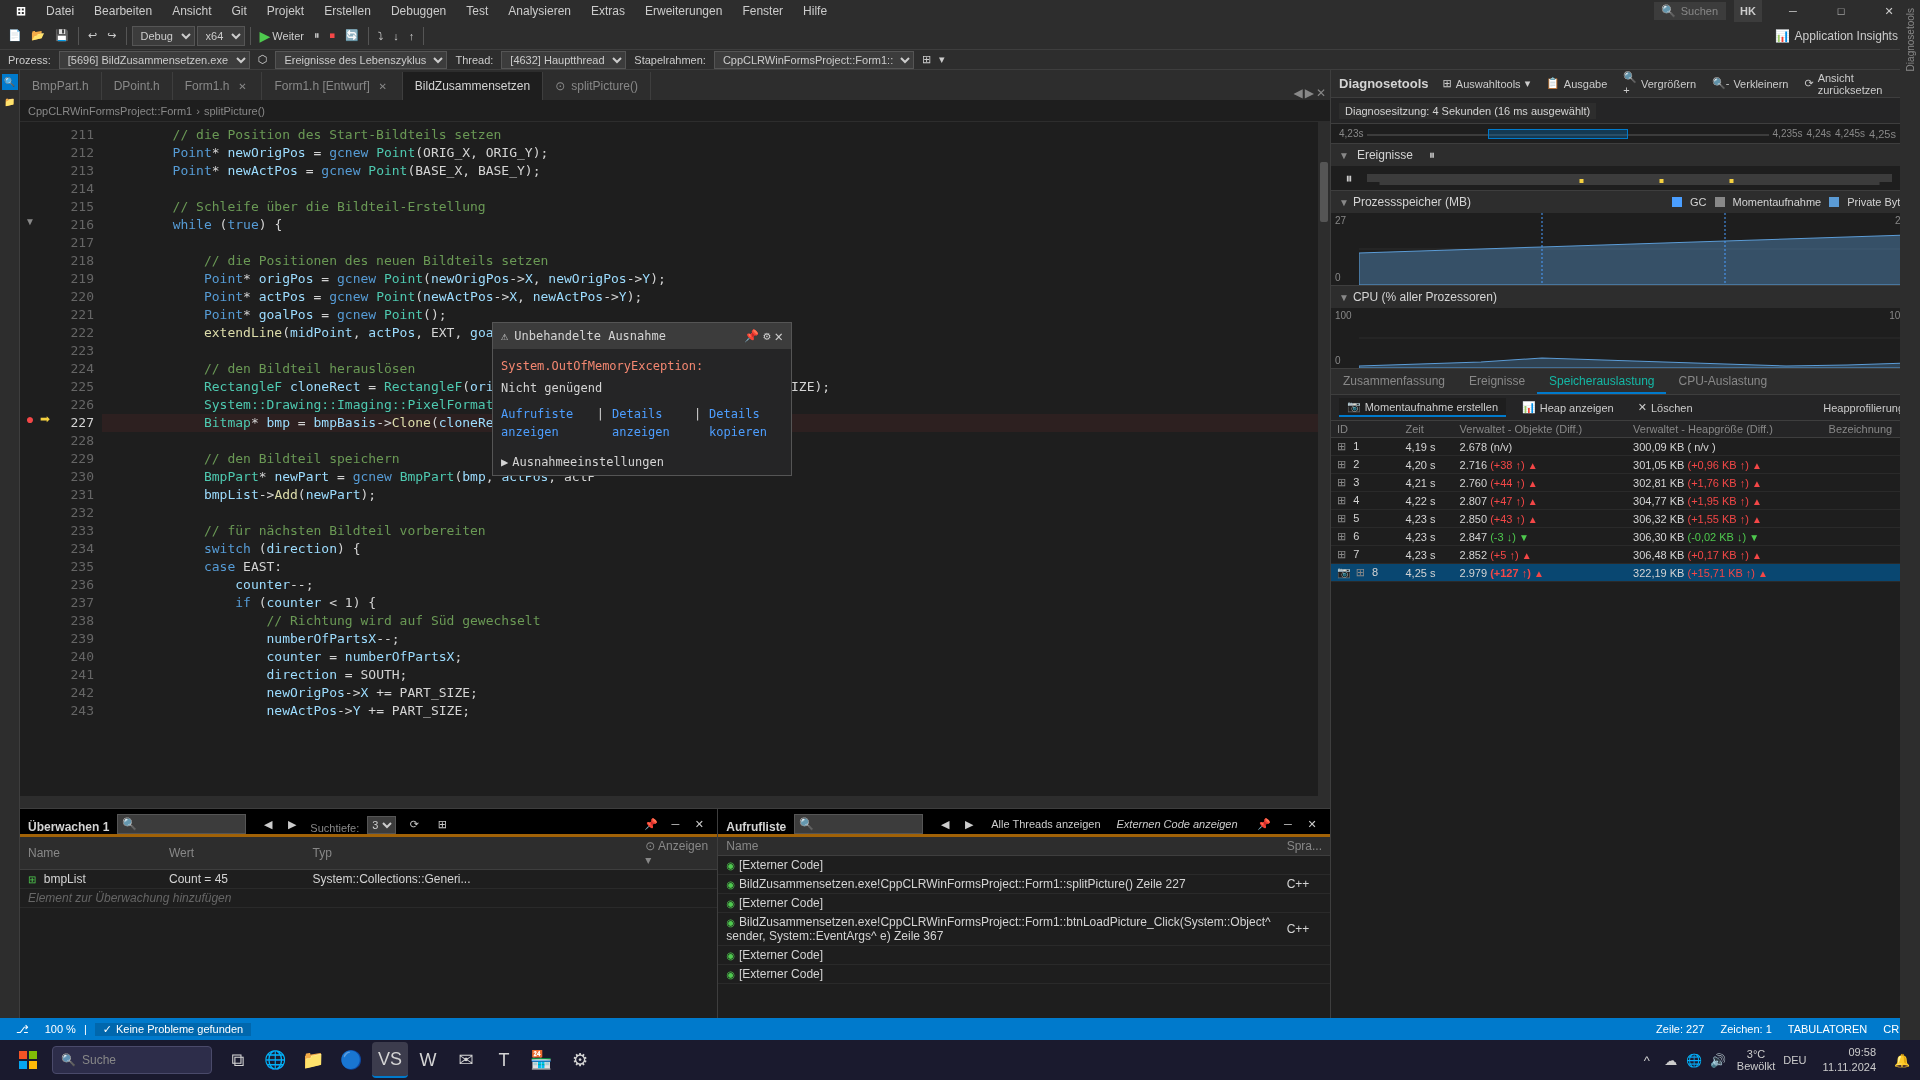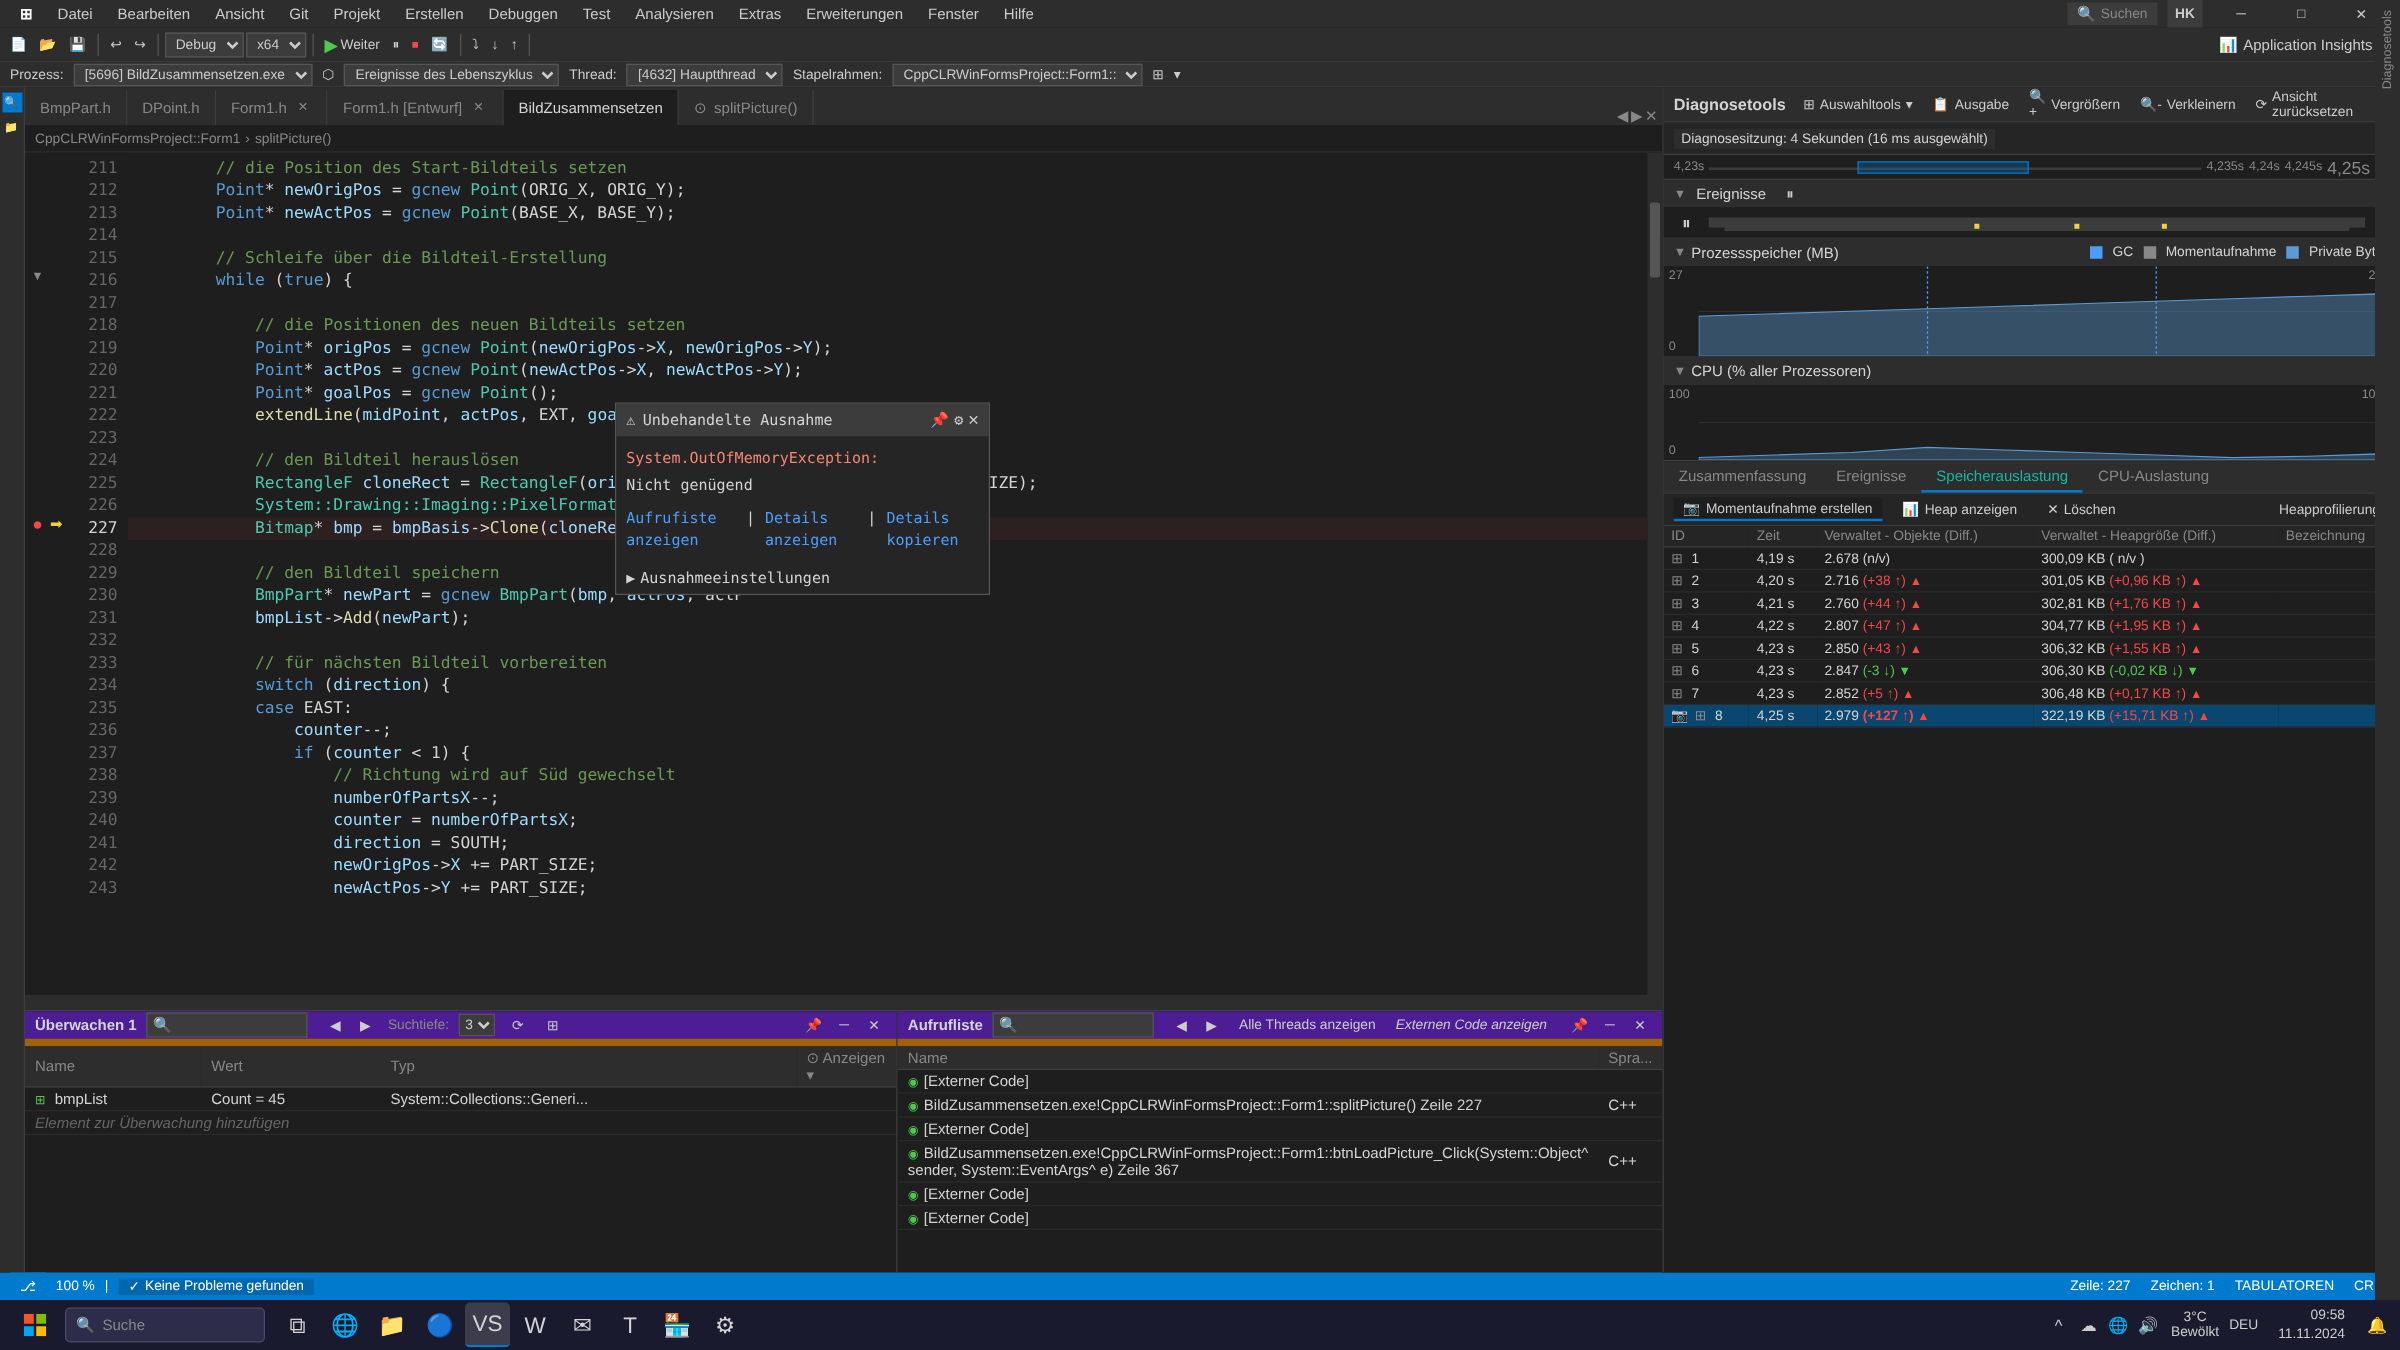--- a/index.html
+++ b/index.html
@@ -313,28 +313,28 @@
       display: flex;
       flex-direction: column;
     }
     .call-stack-panel {
       flex: 1;
       display: flex;
       flex-direction: column;
     }
     .panel-header {
       height: 28px;
-      background: #4c1d95;
-      display: flex;
-      align-items: center;
+      background: #000000;
+      display: flex;
+      align-items: flex-end;
       padding: 0 8px;
       gap: 8px;
       font-size: 12px;
       color: #ccc;
-      border-bottom: 6px solid #a16207;
+      border-bottom: 3px solid #a16207;
     }
     .panel-title { font-weight: bold; color: #d4d4d4; }
     .panel-toolbar {
       display: flex;
       align-items: center;
       gap: 4px;
       margin-left: auto;
     }
     .panel-btn {
       width: 20px;
@@ -1226,21 +1226,21 @@
 
     <div class="timeline">
       <span style="font-size:10px;color:#888;">4,23s</span>
       <div style="flex:1;position:relative;height:16px;">
         <div style="position:absolute;left:0;right:0;top:50%;height:2px;background:#3c3c3c;"></div>
         <div style="position:absolute;left:30%;width:35%;top:3px;height:10px;background:rgba(0,122,204,0.3);border:1px solid #007acc;"></div>
       </div>
       <span style="font-size:10px;color:#888;">4,235s</span>
       <span style="font-size:10px;color:#888;">4,24s</span>
       <span style="font-size:10px;color:#888;">4,245s</span>
-      <span style="font-size:14px;color:#888;">4,25s</span>
+      <span style="font-size:11px;color:#888;">4,25s</span>
       <div style="width:12px;background:#2d2d2d;"></div>
     </div>
 
     <div class="events-section">
       <div class="section-header">
         <span class="section-triangle">▼</span>
         <span>Ereignisse</span>
         <div class="section-controls">
           <div style="cursor:pointer;font-size:12px;color:#ccc;">⏸</div>
         </div>

